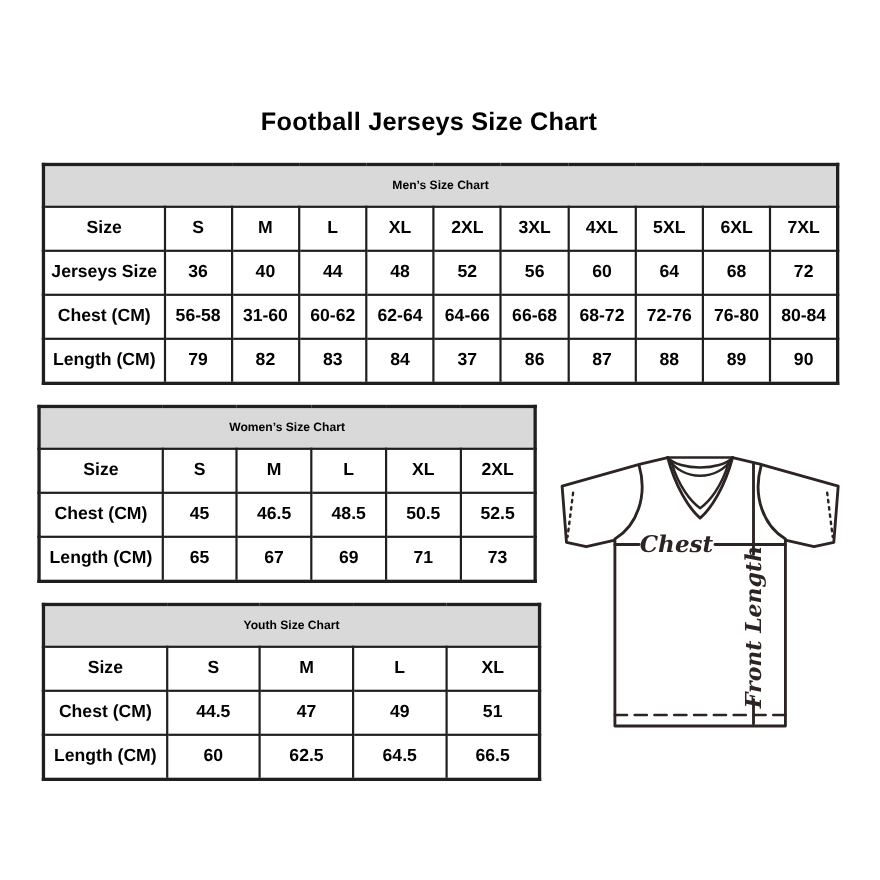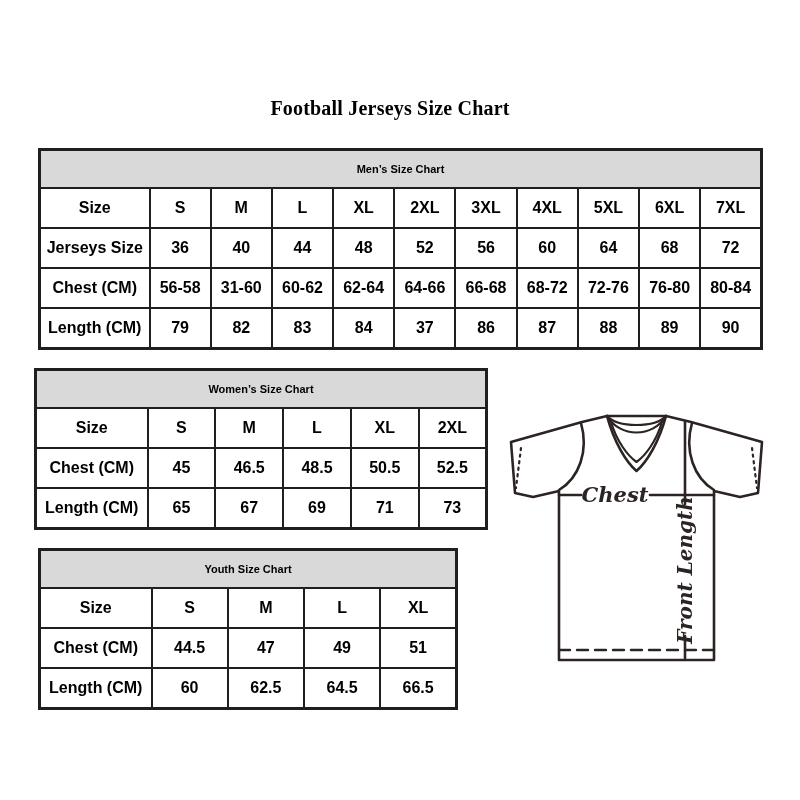--- a/index.html
+++ b/index.html
@@ -2,34 +2,34 @@
 <html><head>
 <meta charset="utf-8">
 <style>
   html,body{margin:0;padding:0}
   body{
     width:800px;height:800px;background:#ffffff;position:relative;
     font-family:"Liberation Sans",sans-serif;color:#000;
   }
   .title{
     position:absolute;top:97px;left:0;width:780px;margin:0;
-    text-align:center;font-size:20px;font-weight:bold;letter-spacing:.2px;font-family:Liberation Serif, serif;
+    text-align:center;font-size:23px;font-weight:bold;letter-spacing:.2px;
   }
   table{
     position:absolute;border-collapse:collapse;table-layout:fixed;background:#fff;
     border:3px solid #1f1f1f;
   }
   th,td{border:2px solid #1f1f1f;padding:0;text-align:center;vertical-align:middle}
   th.section{background:#d9d9d9;height:36px;font-size:11px;font-weight:bold}
   td{height:38px;font-size:16px;font-weight:bold}
   #men{left:38px;top:148px;width:725px}
   #men col.c0{width:110px}
   #women{left:34px;top:368px;width:454px}
   #women col.c0{width:112px}
-  #youth{left:38px;top:548px;width:420px}
+  #youth{left:38px;top:548px;width:454px}
   #youth col.c0{width:112px}
   #jersey{position:absolute;left:504px;top:396px}
 </style>
 </head>
 <body>
 
 <h1 class="title">Football Jerseys Size Chart</h1>
 
 <table id="men">
   <colgroup>

